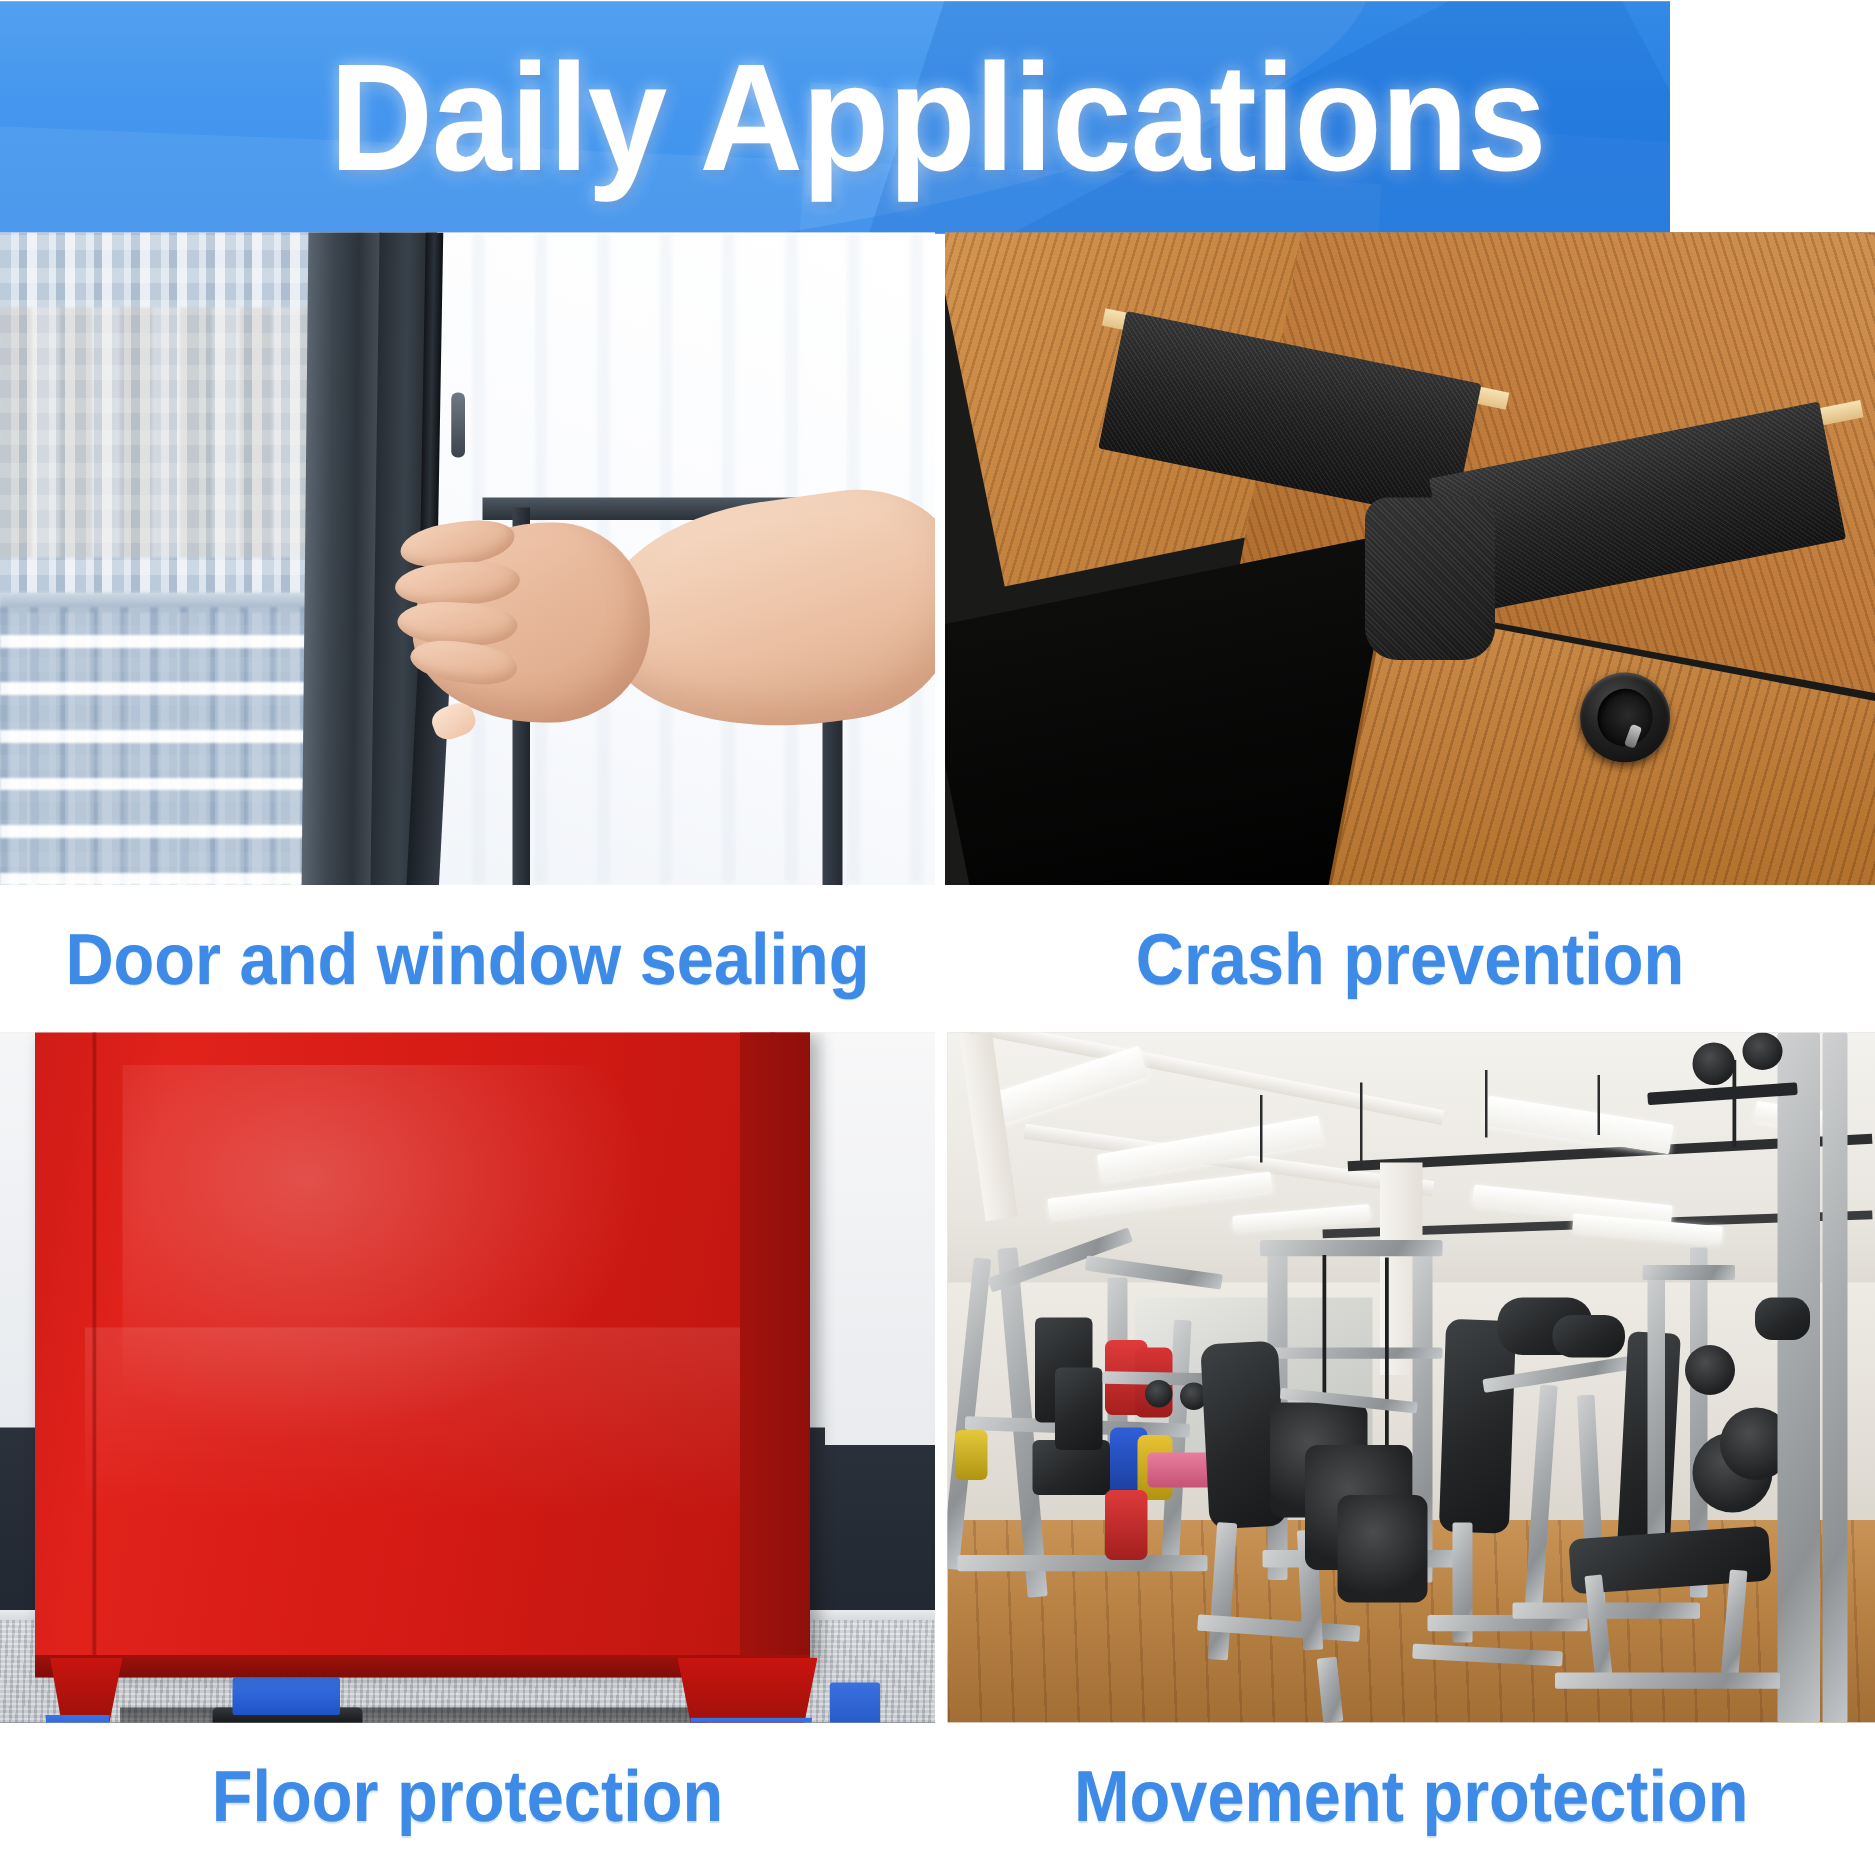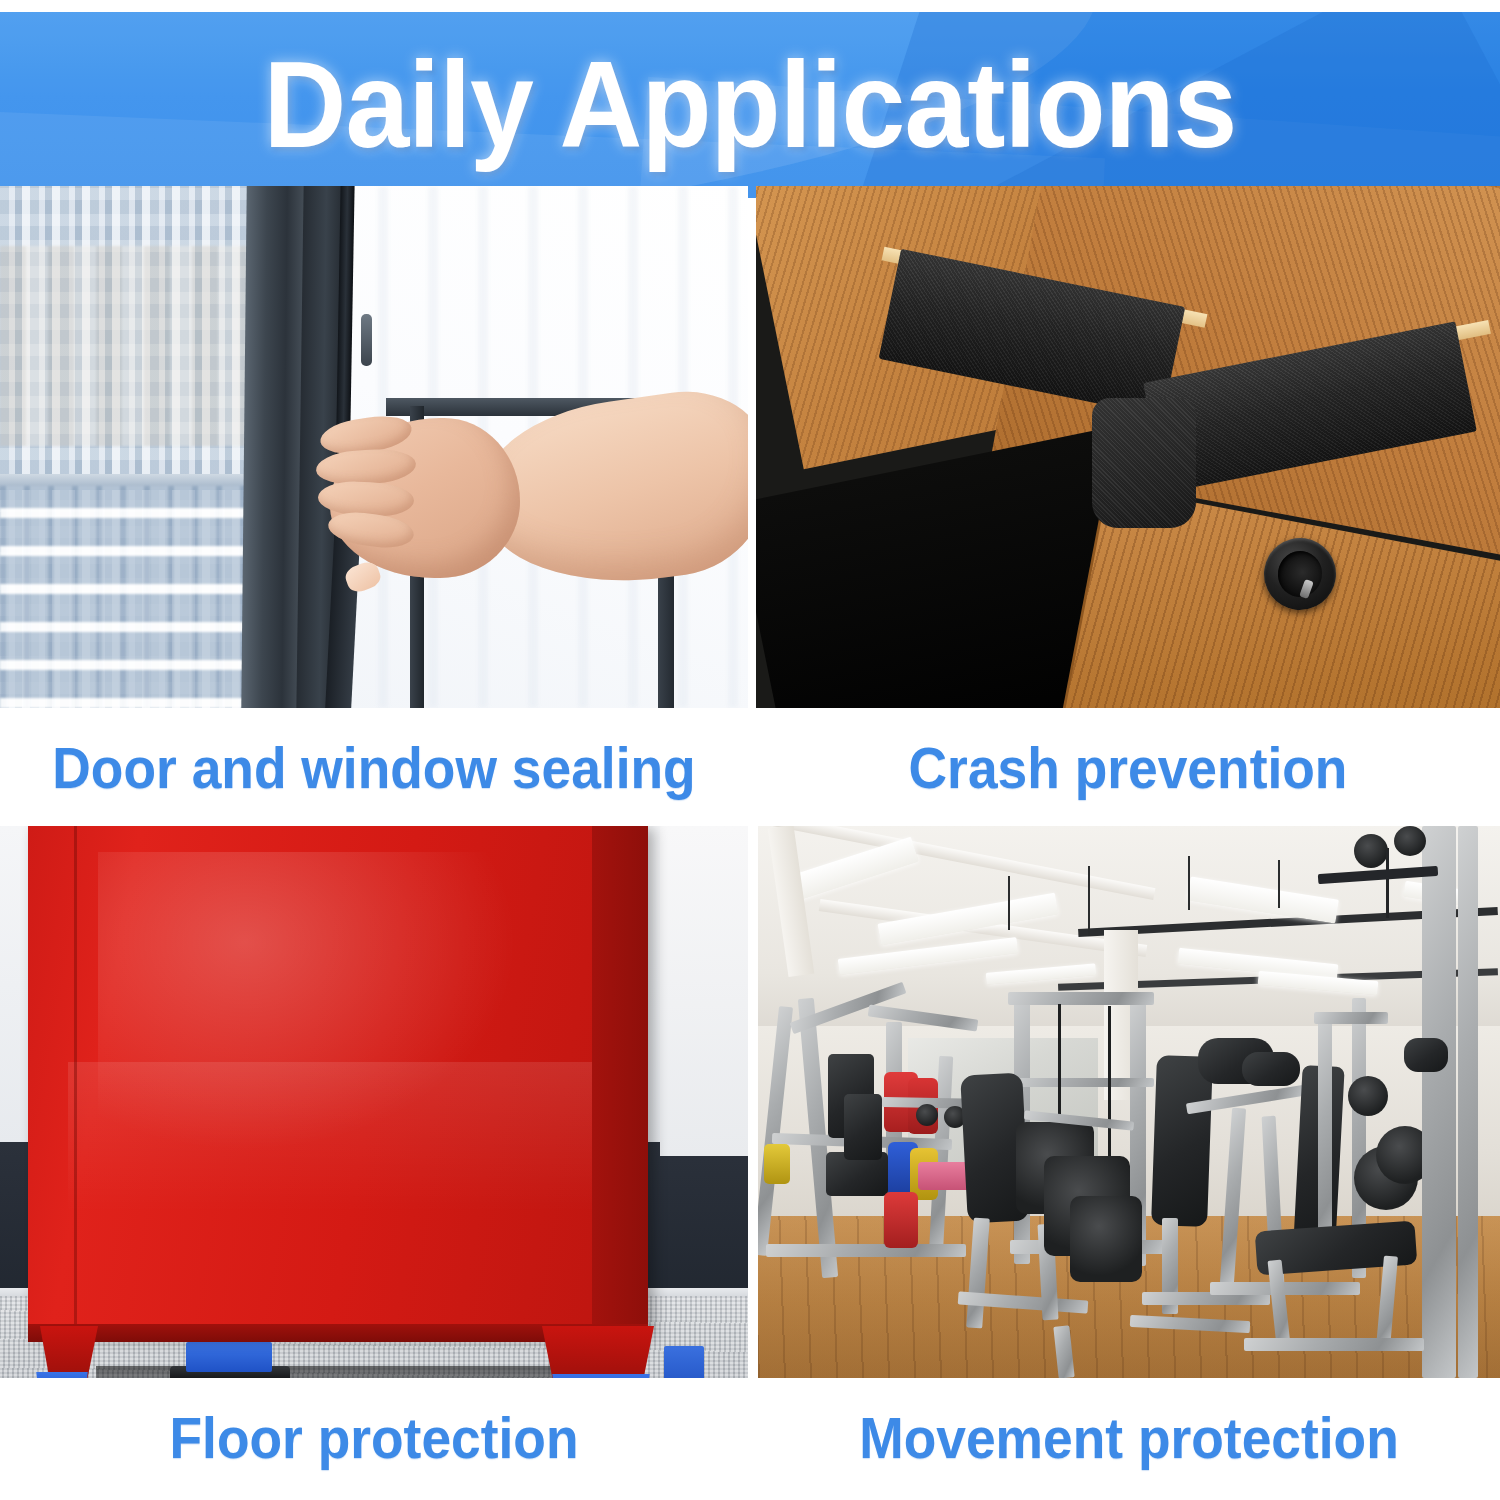--- a/index.html
+++ b/index.html
@@ -6,21 +6,21 @@
   html, body {
     width: 1500px; height: 1500px;
     background: #ffffff;
     font-family: "Liberation Sans", sans-serif;
     overflow: hidden;
   }
   .page { position: relative; width: 1500px; height: 1500px; background: #fff; }
 
   
   .banner {
-    position: absolute; left: 0; top: 12px; width: 1500px; height: 186px;
+    position: absolute; left: 0; top: 1px; width: 1336px; height: 186px;
     background: linear-gradient(180deg, #3f96ef 0%, #2f8bec 45%, #2a86ea 100%);
     overflow: hidden;
   }
   .banner-wave-a {
     position: absolute; left: -200px; top: -120px; width: 1300px; height: 330px;
     background: rgba(255,255,255,0.10);
     transform: rotate(-3.2deg); border-radius: 0 0 60% 0;
   }
   .banner-wave-b {
     position: absolute; left: -150px; top: 120px; width: 1250px; height: 260px;

